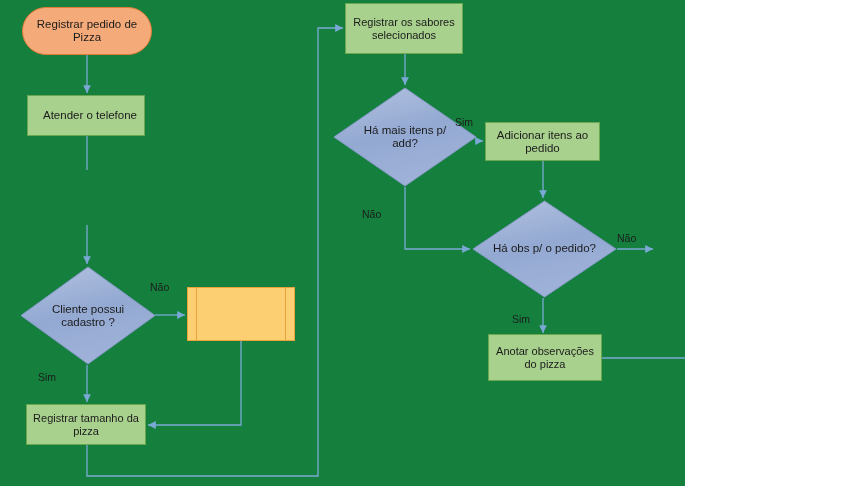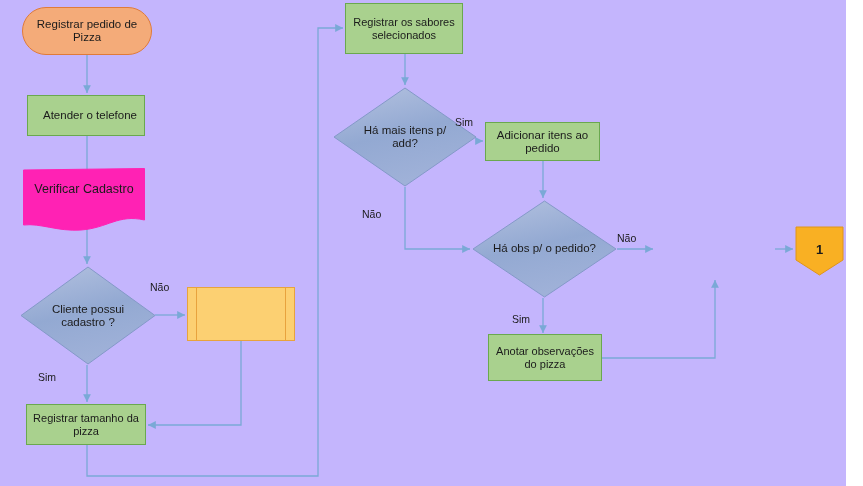--- a/index.html
+++ b/index.html
@@ -1,17 +1,17 @@
 <!DOCTYPE html>
 <html><head>
 <meta charset="utf-8">
 <style>
   html,body{margin:0;padding:0;background:#ffffff;}
   body{font-family:"Liberation Sans",sans-serif;}
-  #canvas{position:relative;width:846px;height:486px;background:#c4b5fd;overflow:hidden;}
+  #canvas{position:relative;width:685px;height:486px;background:#15803d;overflow:hidden;}
   .node{position:absolute;box-sizing:border-box;display:flex;align-items:center;justify-content:center;text-align:center;color:#1b1b1b;line-height:1.12;}
   .node .lbl{display:block;width:100%;padding:0 3px;}
 
   
   .terminator{
     background:#f4ab79;border:1px solid #e07b39;border-radius:26px;
   }
   .process{
     background:#a9d18e;border:1px solid #6aa84f;
   }
@@ -81,26 +81,20 @@
   </svg>
 
   <div class="node terminator" style="left:22px;top:7px;width:130px;height:48px;font-size:11.5px;">
     <span class="lbl">Registrar pedido de Pizza</span>
   </div>
 
   <div class="node process" style="left:27px;top:95px;width:118px;height:41px;font-size:11.5px;padding-left:8px;">
     <span class="lbl">Atender o telefone</span>
   </div>
 
-  <div class="docshape" style="left:23px;top:168px;width:122px;height:64px;font-size:12.5px;">
-    <svg width="122" height="64" viewBox="0 0 122 64">
-      <path d="M0.5,2 L121.5,0.5 L121.5,52 C95,46 85,60 58,62 C34,63.6 18,55 0.5,57 Z" fill="#ff22b4" stroke="#ff22b4" stroke-width="1"></path>
-    </svg>
-    <span class="lbl">Verificar Cadastro</span>
-  </div>
 
   <div class="diamond" style="left:20px;top:266px;width:136px;height:99px;font-size:11.5px;">
     <svg width="136" height="99" viewBox="0 0 136 99">
       <defs>
         <linearGradient id="dg1" x1="0" y1="0" x2="0.35" y2="1">
           <stop offset="0%" stop-color="#b4c2e0"></stop>
           <stop offset="55%" stop-color="#93a9d2"></stop>
           <stop offset="100%" stop-color="#9fb1d8"></stop>
         </linearGradient>
       </defs>

